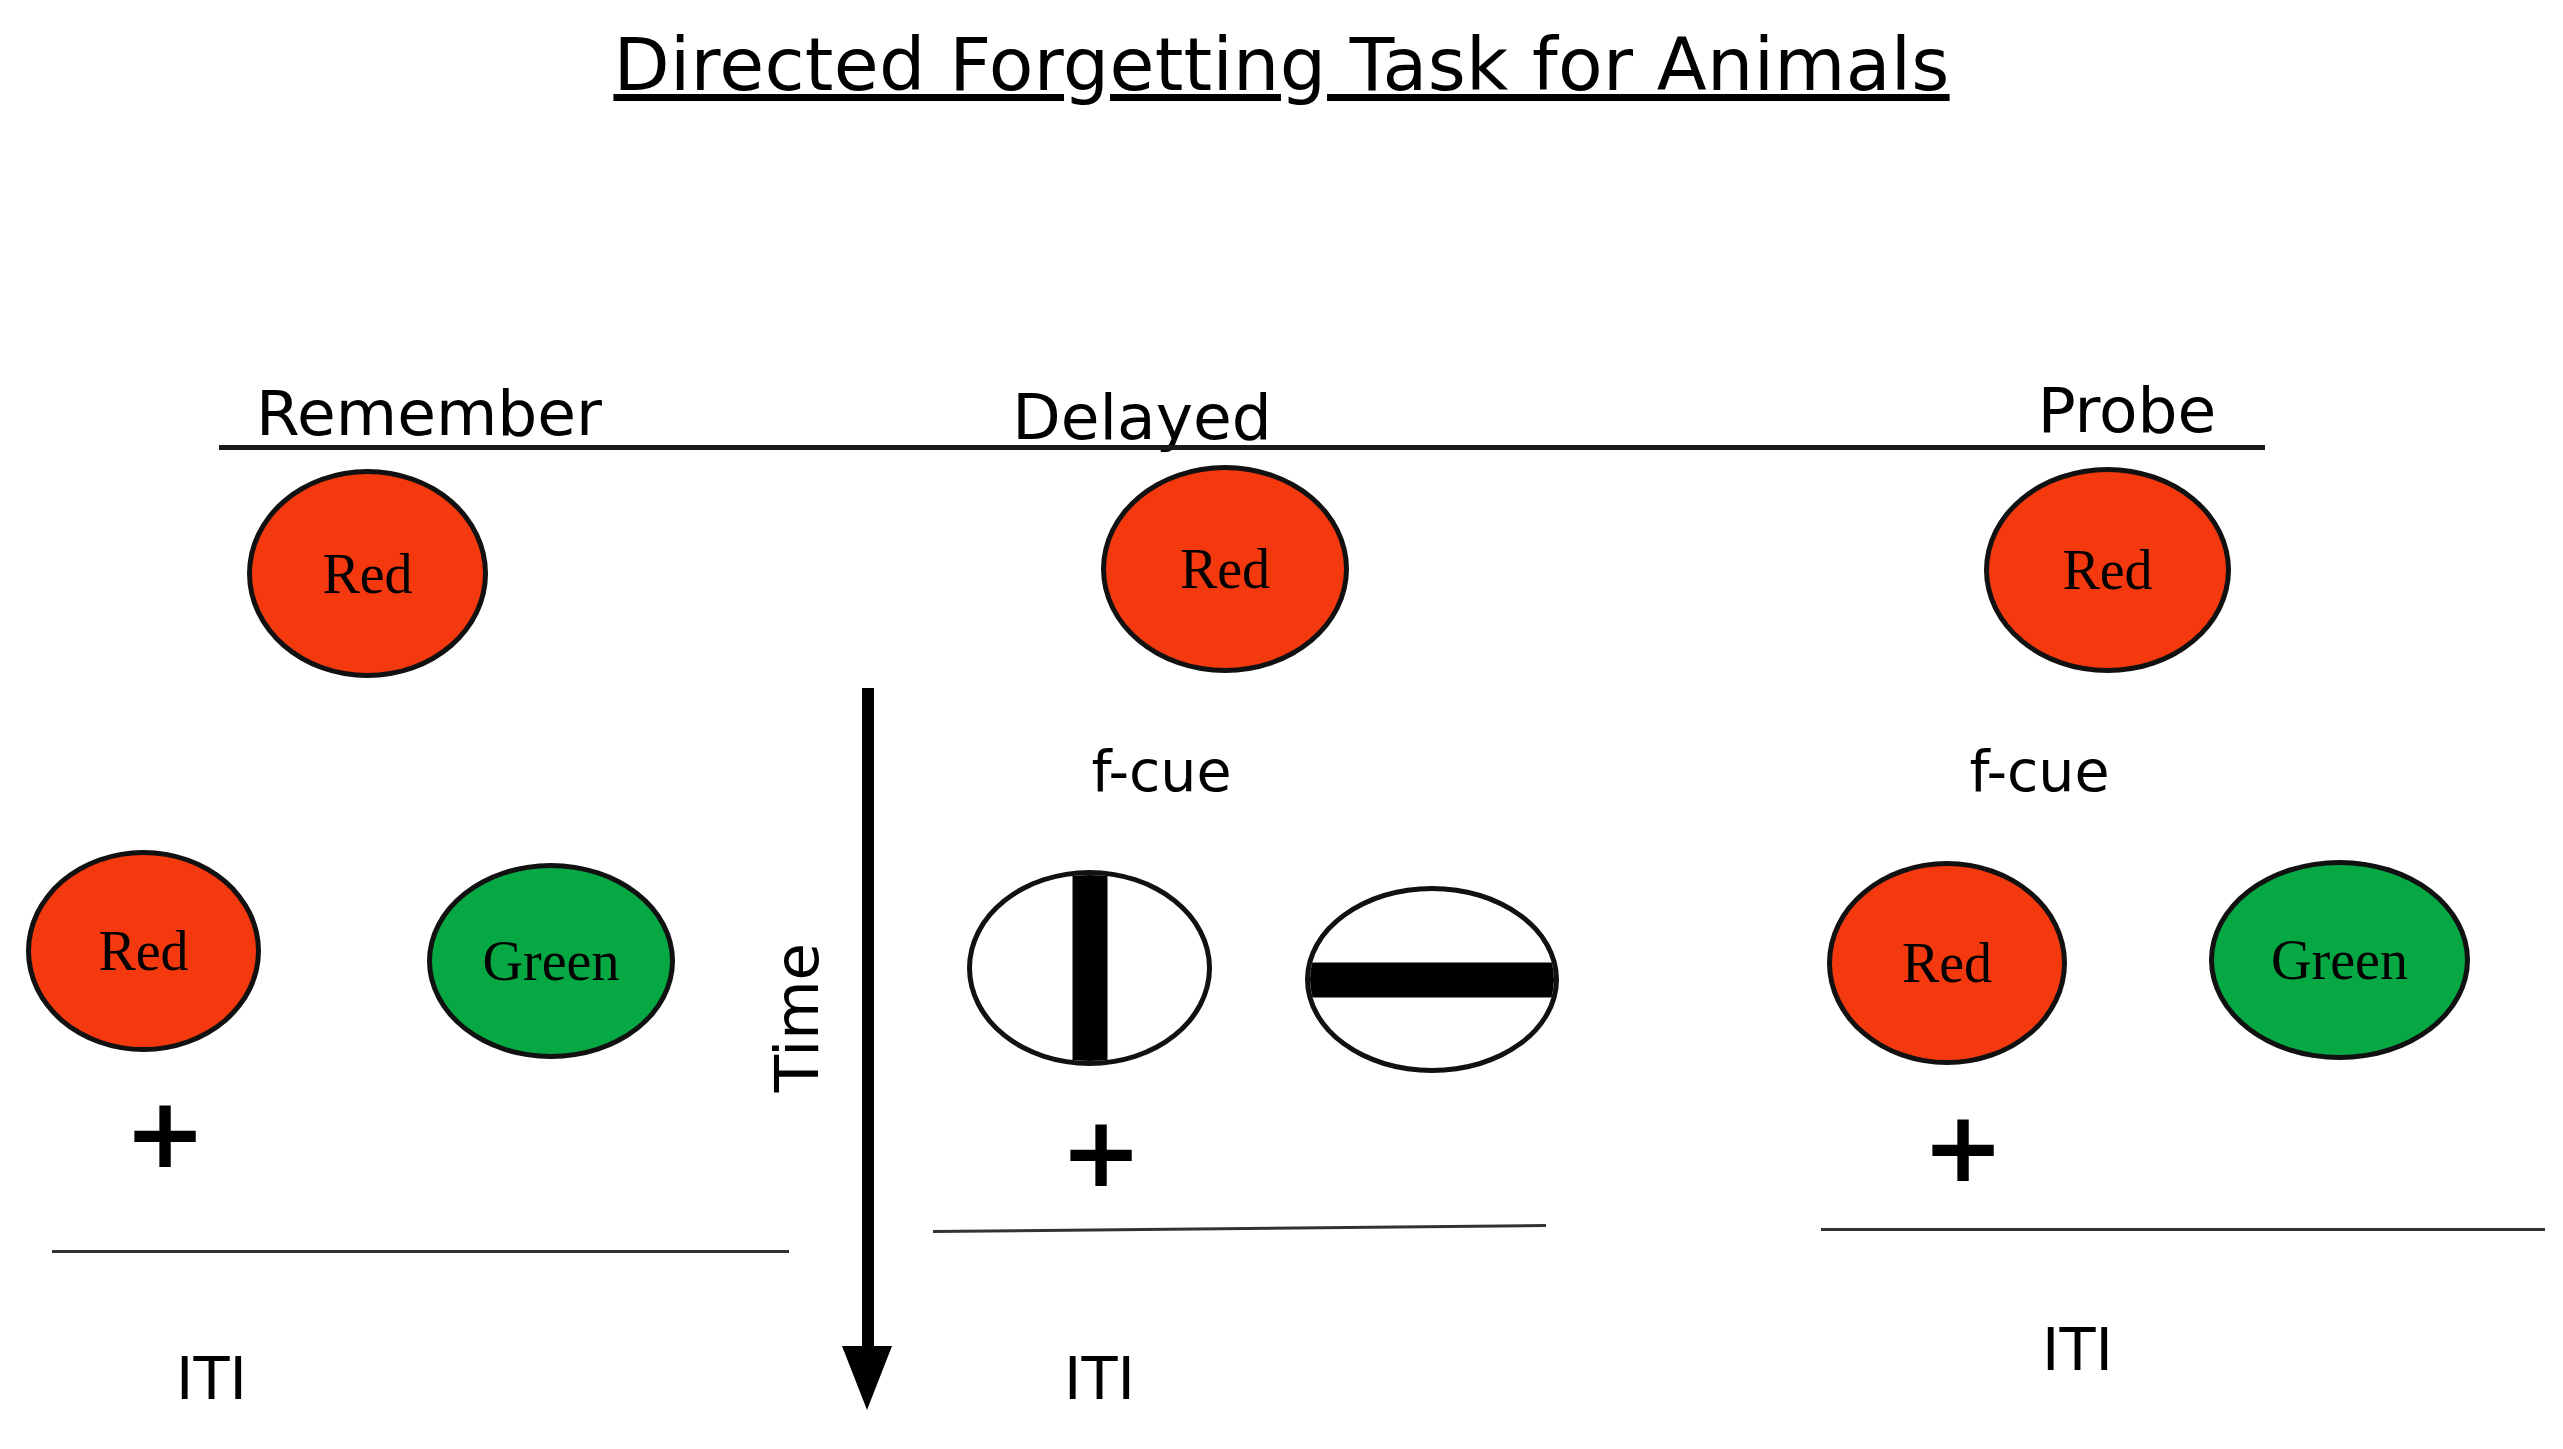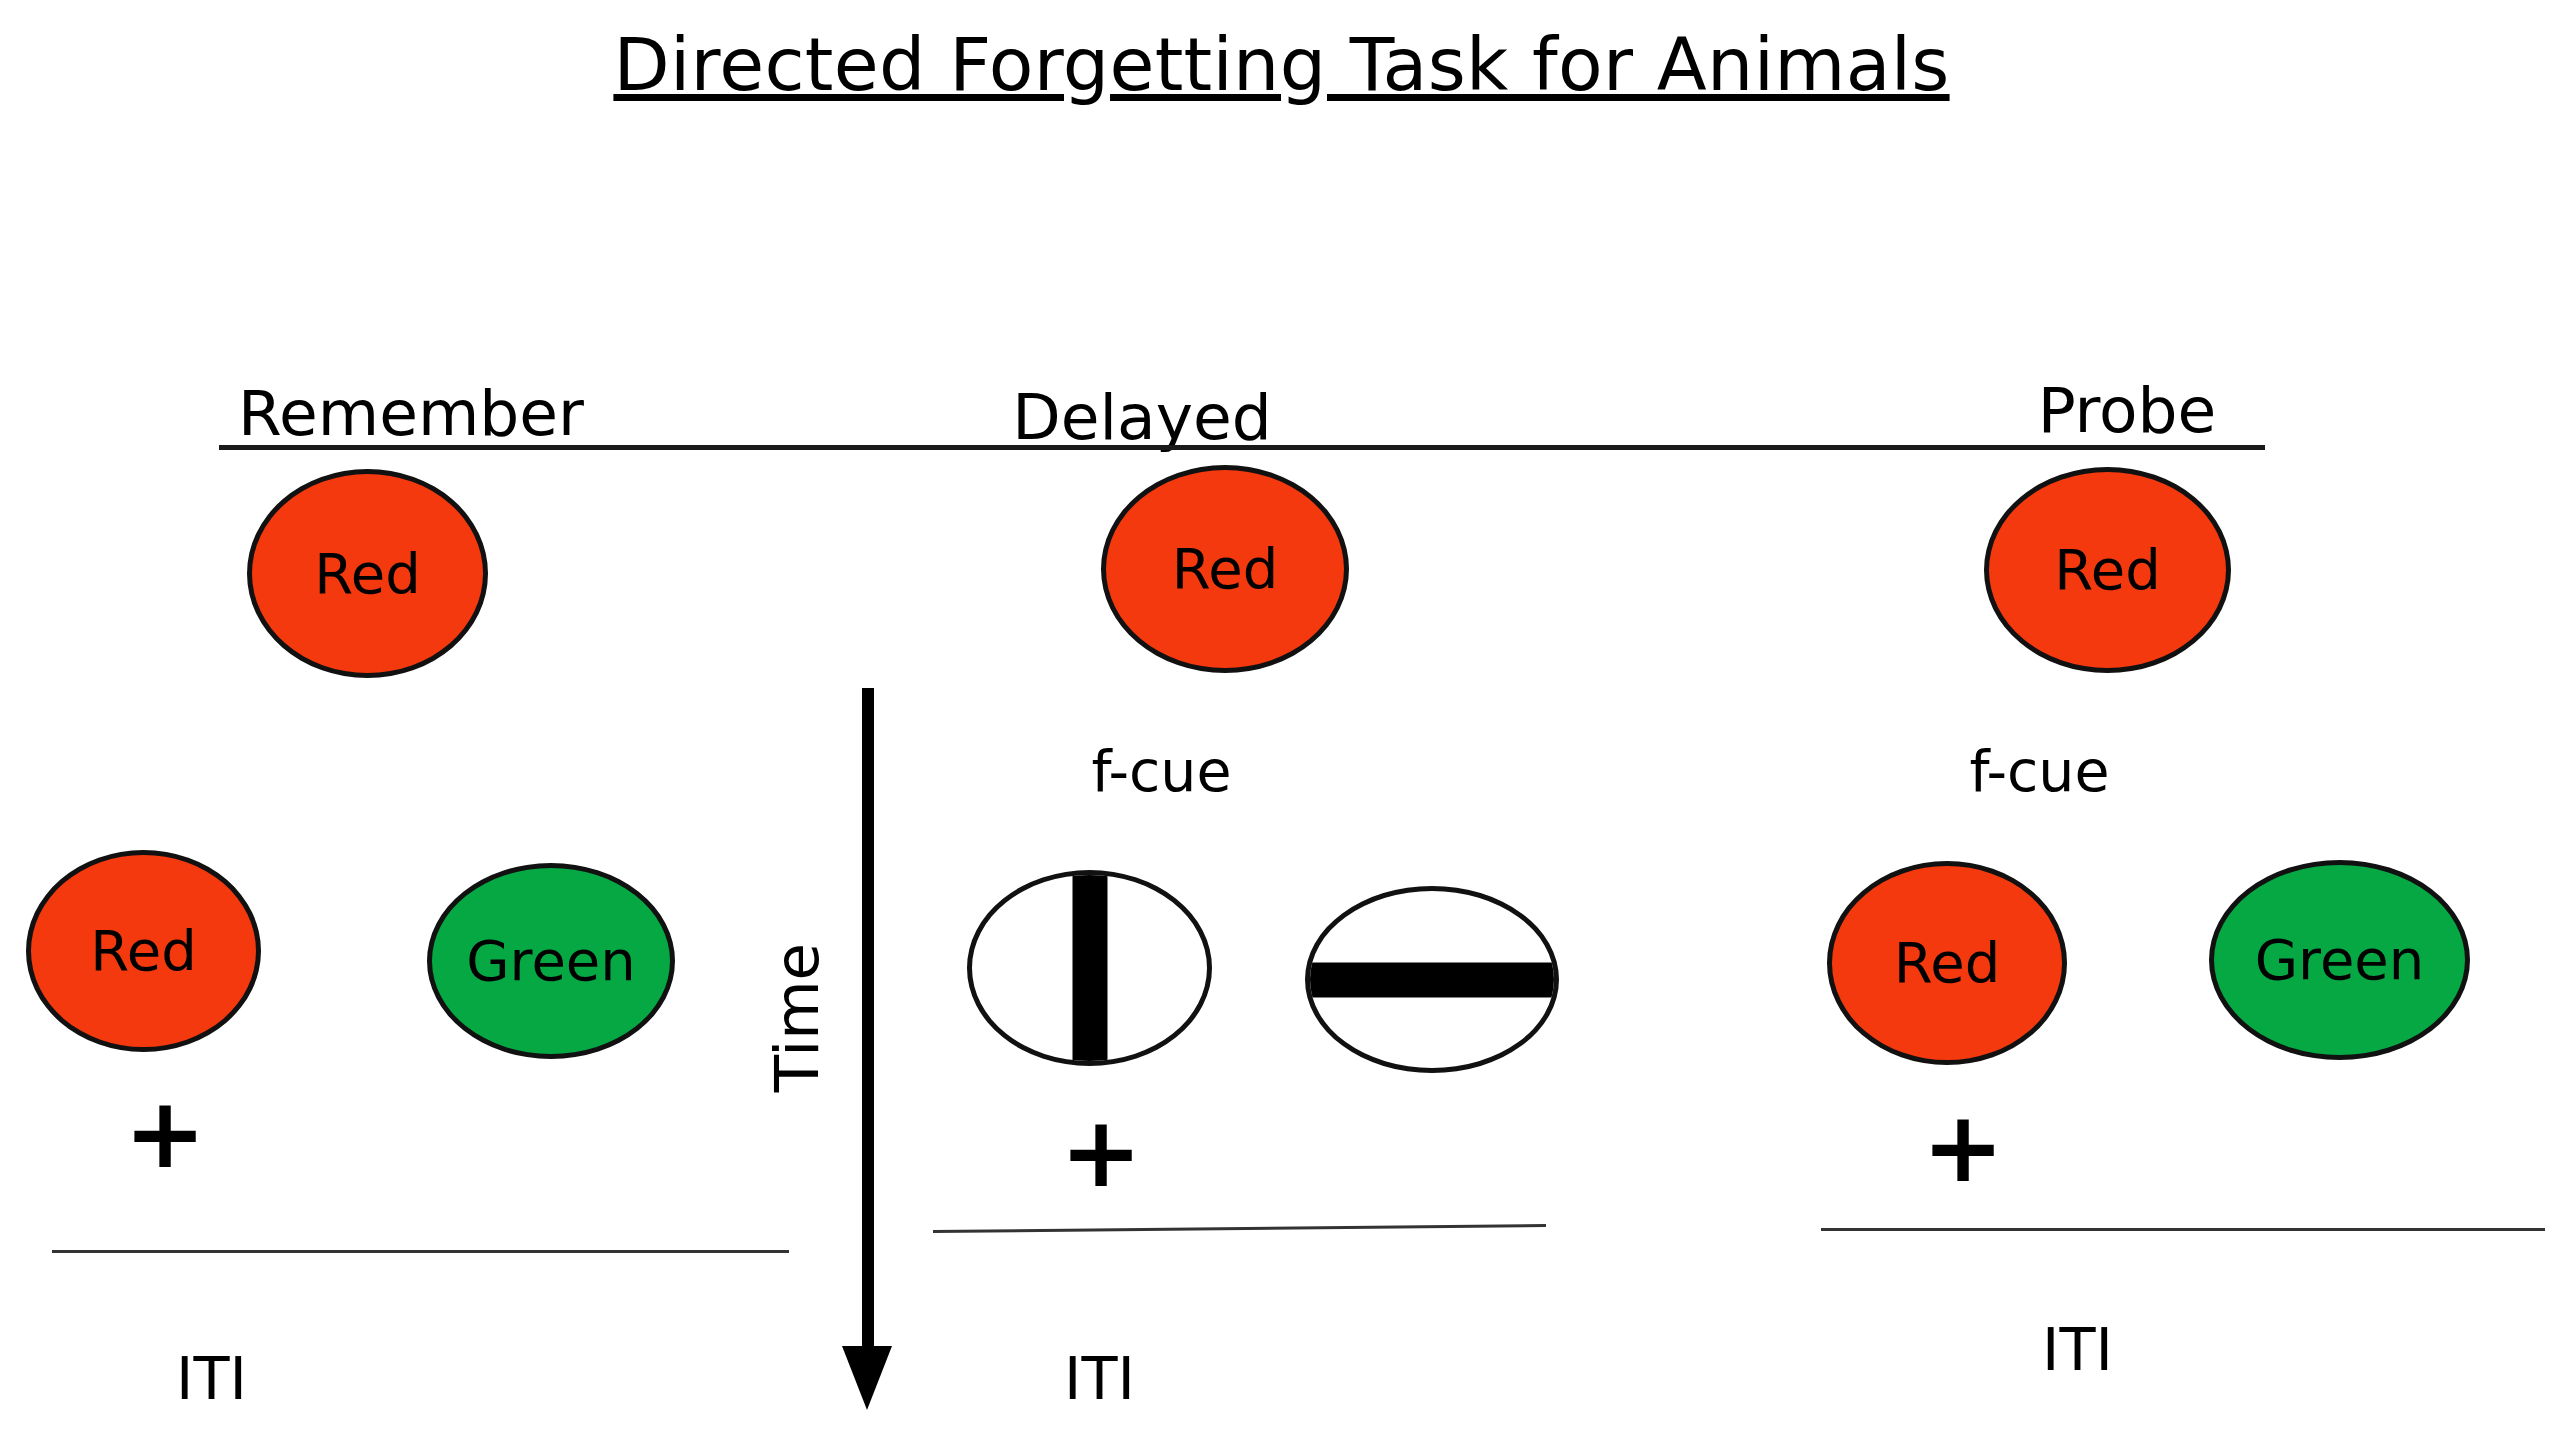--- a/index.html
+++ b/index.html
@@ -43,41 +43,42 @@
   }
 
   
   .col-header {
     position: absolute;
     font-size: 63px;
     line-height: 68px;
     white-space: nowrap;
     text-align: center;
   }
-  #header-remember { left: 215px;  top: 380px; width: 392px; }
+  #header-remember { left: 233px;  top: 380px; width: 392px; }
   #header-forget   { left: 946px; top: 384px; width: 392px; }
   #header-probe    { left: 1931px; top: 377px; width: 392px; }
 
   .header-rule {
     position: absolute;
     height: 4.6px;
     background: #1a1a1a;
   }
   #rule-top { left: 219px; top: 445px; width: 2046px; }
 
   
   .circle {
     position: absolute;
     border: 5.9px solid #111111;
     border-radius: 50%;
     box-sizing: border-box;
     display: flex;
     align-items: center;
     justify-content: center;
     overflow: hidden;
+    font-family: Liberation Serif, serif;
   }
   .circle .circle-label {
     font-size: 56px;
     line-height: 56px;
     color: #000000;
     white-space: nowrap;
     position: relative;
     z-index: 2;
   }
   .circle.red   { background: #F4390E; }

